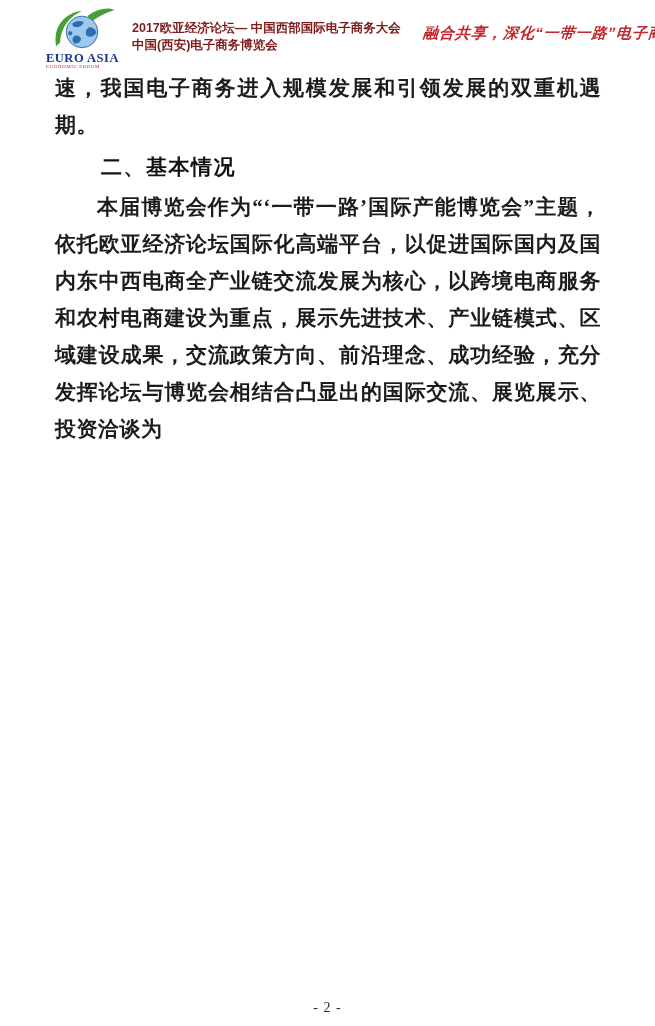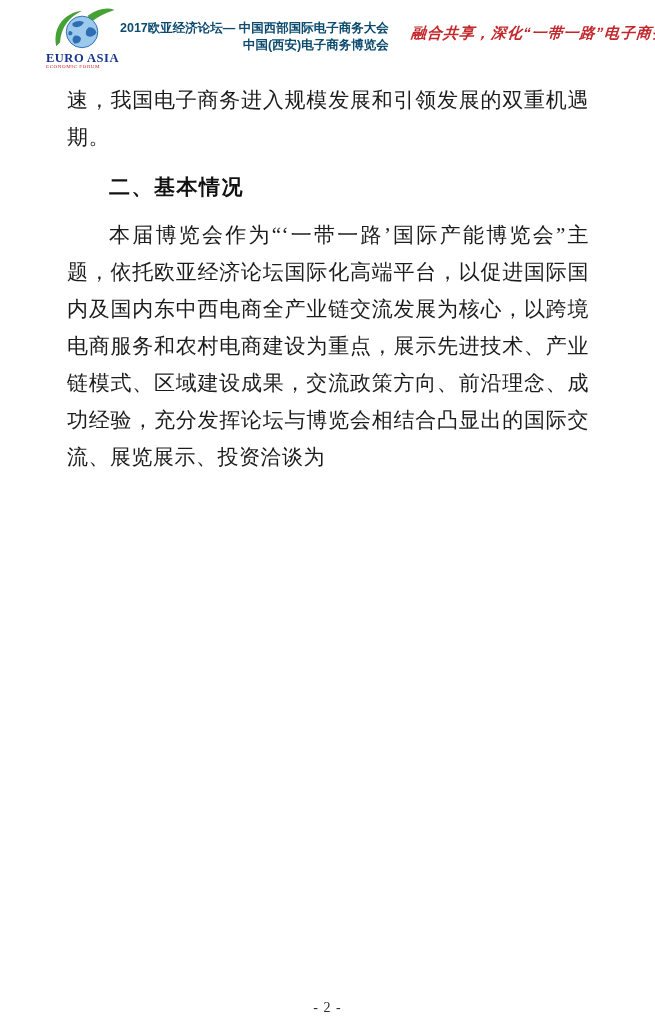--- a/index.html
+++ b/index.html
@@ -21,44 +21,44 @@
   .logo-word{
     font-family:"Liberation Serif","DejaVu Serif",serif;
     font-weight:bold;font-size:12.5px;letter-spacing:.5px;
     color:#16338e;line-height:12px;white-space:nowrap;
   }
   .logo-sub{
     font-size:5px;color:#cf2020;letter-spacing:.6px;
     line-height:6px;white-space:nowrap;overflow:hidden;
   }
   .titles{
-    display:inline-block;margin-left:0;margin-top:12px;
+    display:inline-block;margin-left:12px;margin-top:12px;
     font-family:"Liberation Sans","DejaVu Sans",sans-serif;
     font-weight:bold;font-size:12.5px;line-height:17px;
-    color:#0c4a6e;text-align:right;white-space:nowrap;
+    color:#7f1d1d;white-space:nowrap;
   }
   .slogan{
     margin-left:22px;margin-top:16px;
     font-family:"Liberation Sans","DejaVu Sans",sans-serif;
     font-weight:bold;font-style:italic;
     font-size:15px;letter-spacing:1px;
     color:#c3272b;white-space:nowrap;
     transform:skewX(-4deg);
   }
   
   .doc-body{
     position:absolute;top:70px;left:55px;width:546px;
     font-size:21px;line-height:37px;
     text-align:justify;text-justify:inter-ideograph;text-align-last:left;
     letter-spacing:.5px;
   }
-  .doc-body p{margin:12px;text-indent:2em;}
+  .doc-body p{margin:0;text-indent:2em;font-weight:bold;}
   .doc-body p.continuation{text-indent:0;}
   .doc-body h2{
-    margin:12px;font-size:21px;line-height:37px;text-indent:2em;
+    margin:4px;font-size:21px;line-height:37px;text-indent:2em;
     font-family:"Liberation Sans","DejaVu Sans",sans-serif;
     font-weight:bold;color:#111;letter-spacing:1.5px;
   }
   
   .footer{
     position:absolute;left:0;bottom:10px;width:100%;
     text-align:center;font-size:14px;color:#2a2a2a;letter-spacing:1px;
   }
 </style>
 </head>

